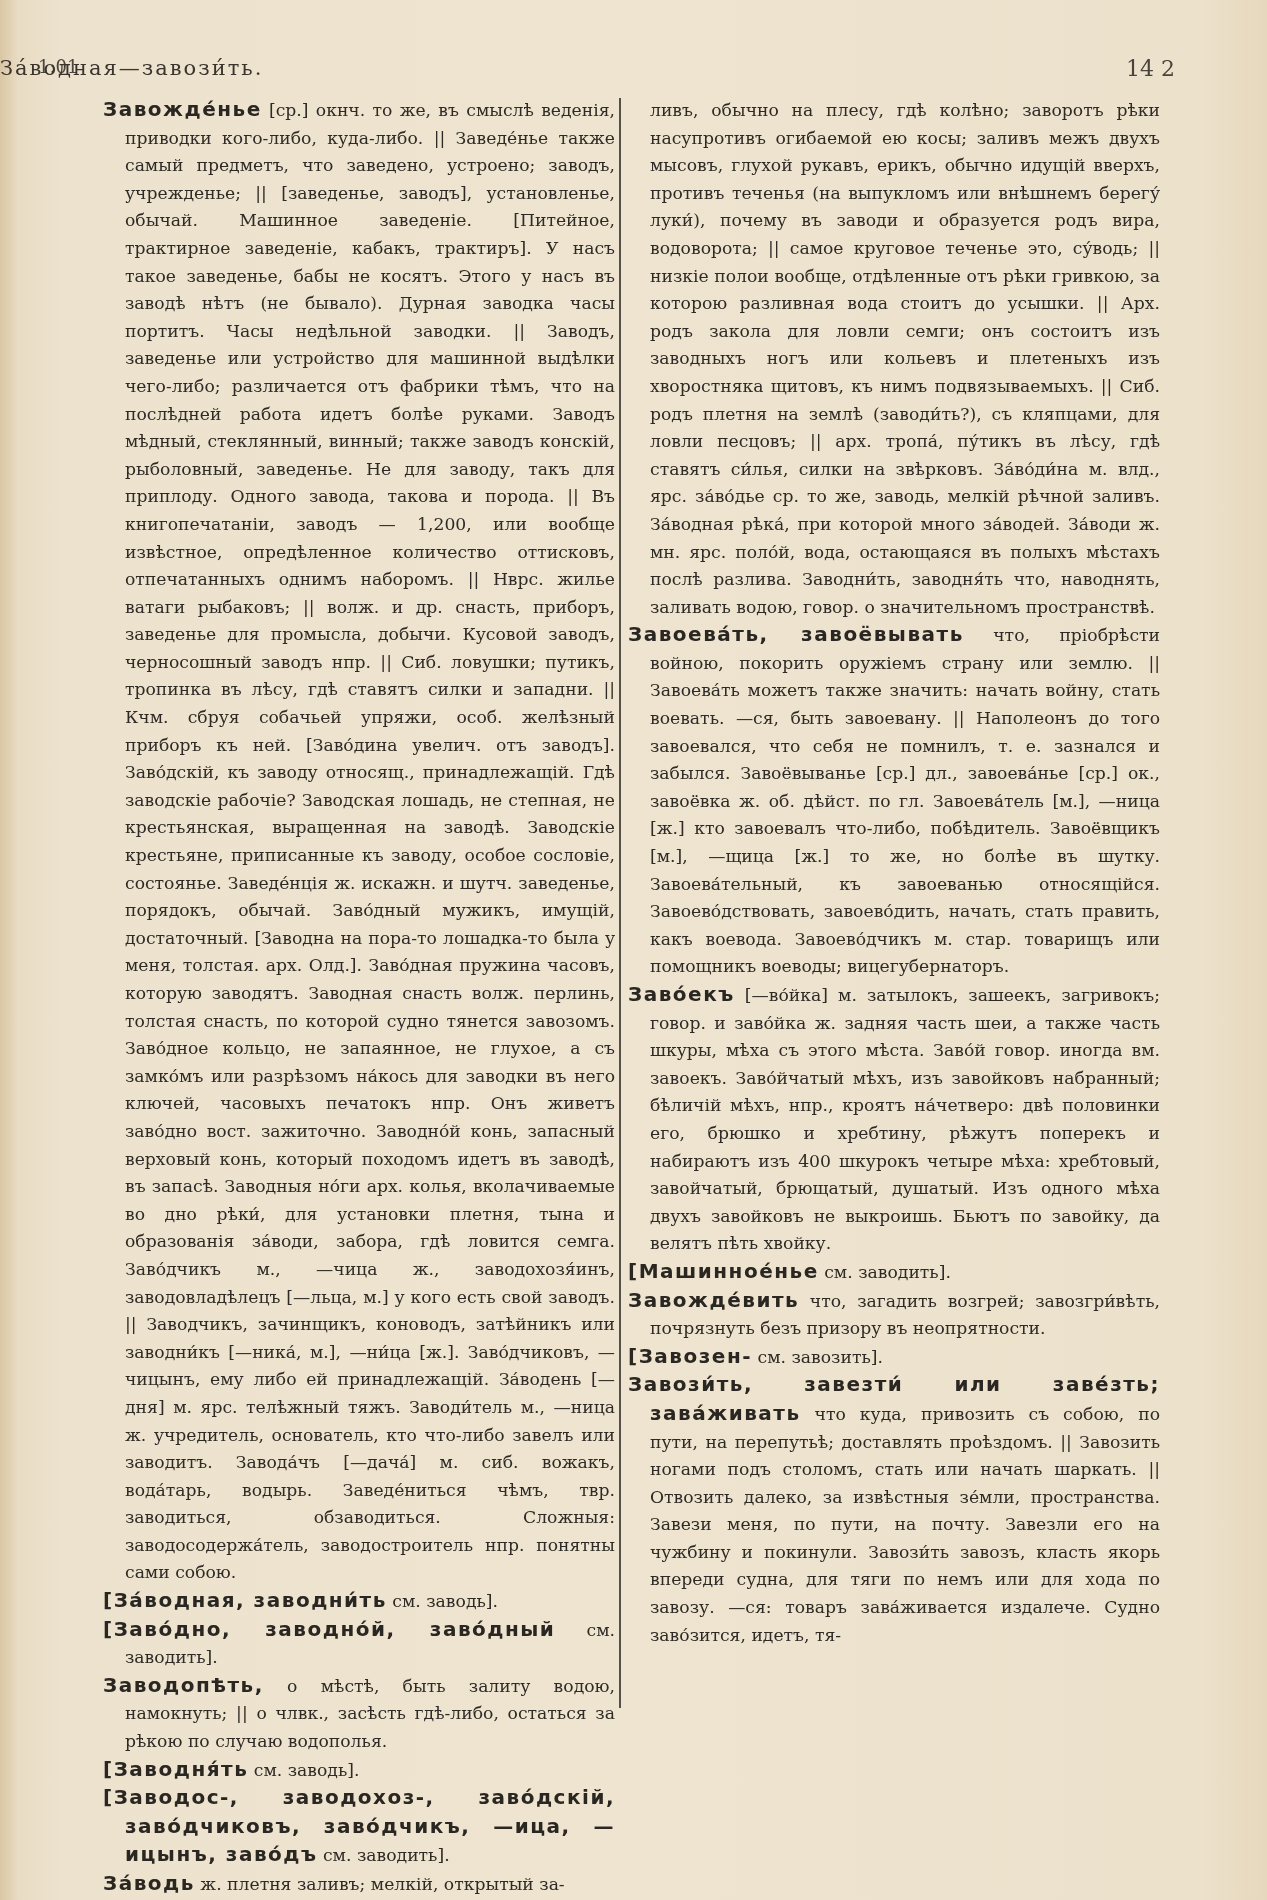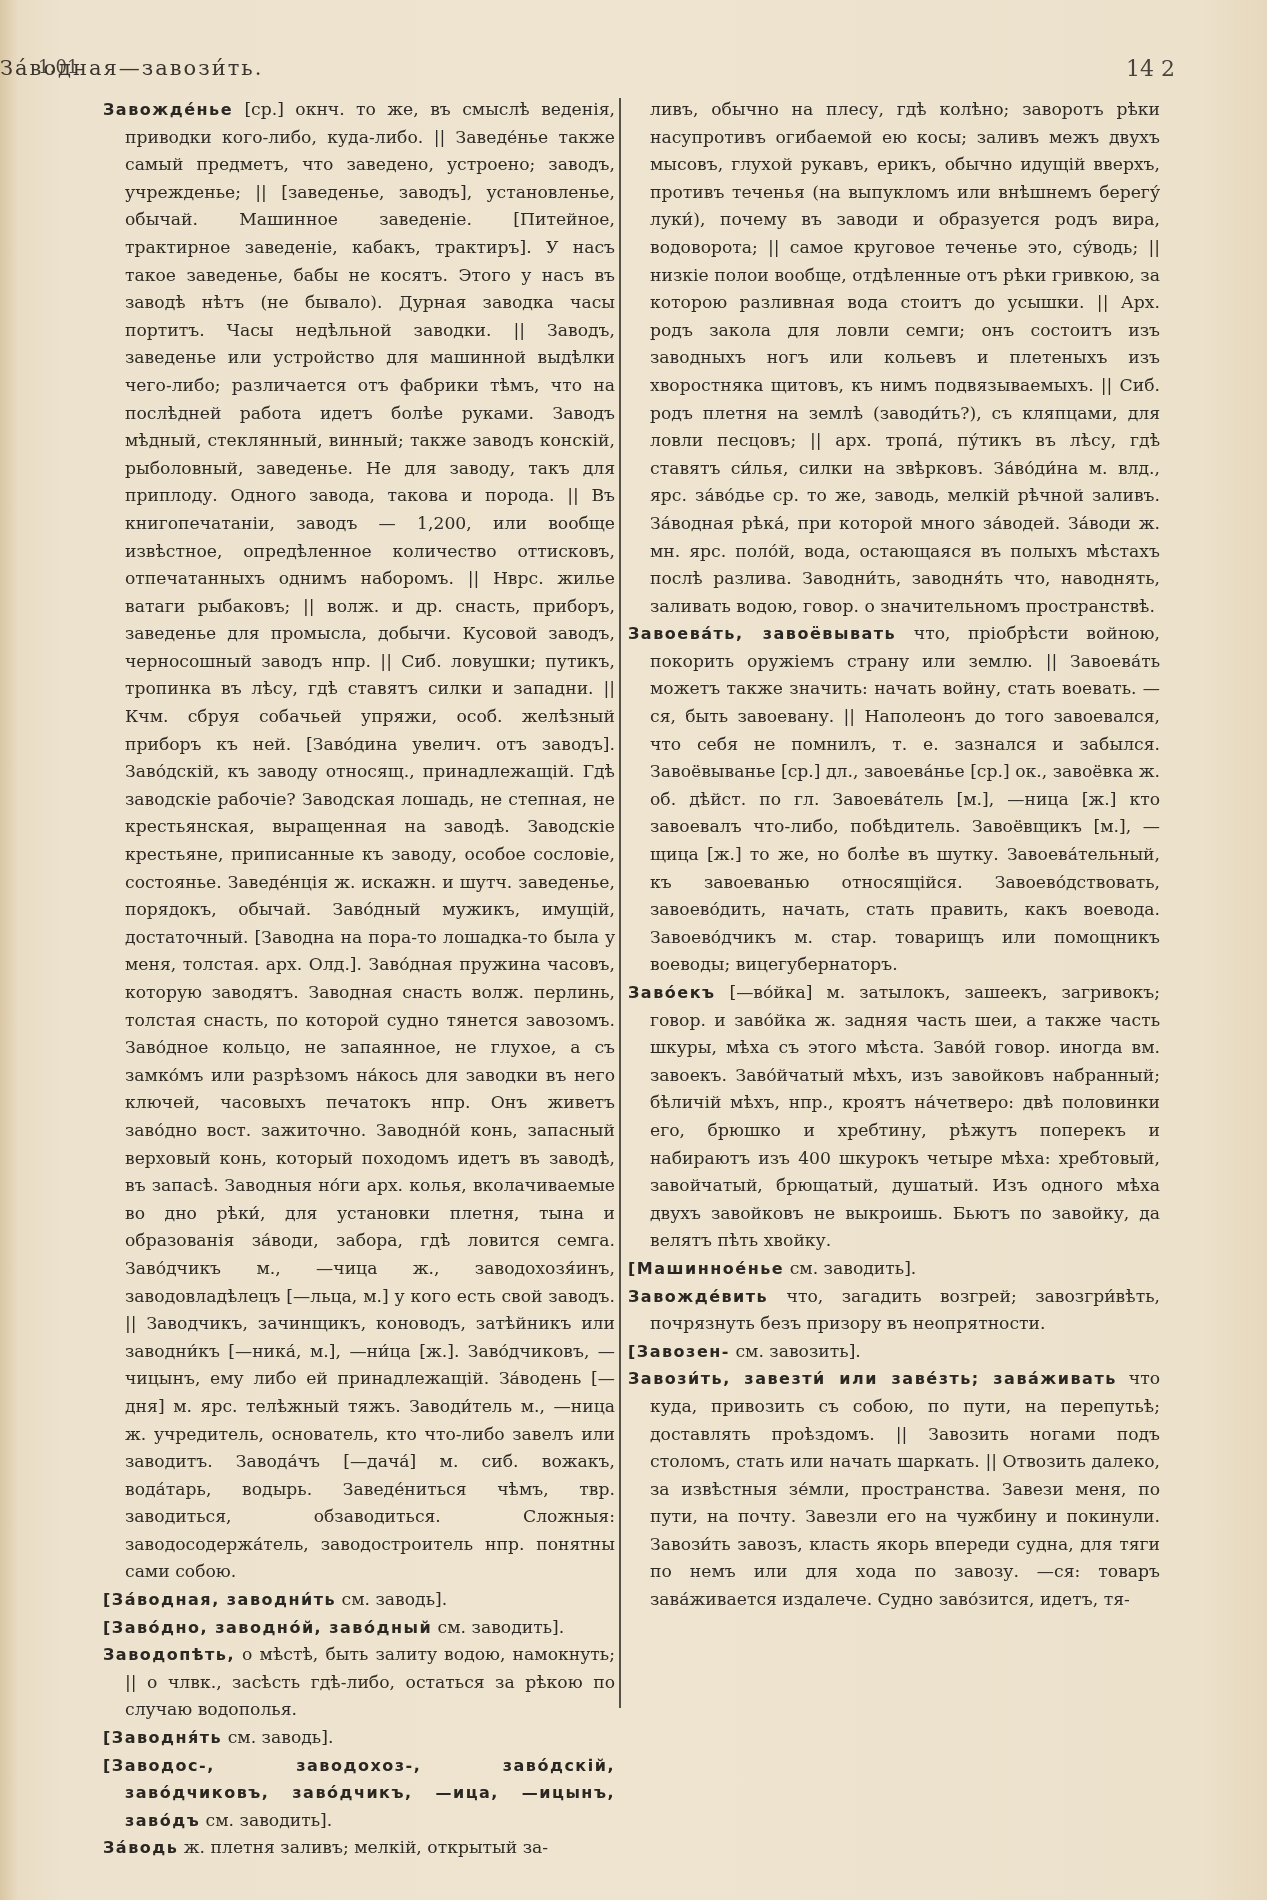--- a/index.html
+++ b/index.html
@@ -17,21 +17,21 @@
   .col {
     position:absolute; top:96px;
     font-size:17.2px; line-height:27.6px;
     text-align:justify;
   }
   .col-left { left:103px; width:512px; }
   .col-right { left:628px; width:532px; }
   .divider { position:absolute; left:619px; top:98px; width:1.5px; height:1610px; background:#55504a; }
   .entry { margin:0; text-indent:-22px; padding-left:22px; }
   .entry.cont { text-indent:0; padding-left:22px; }
-  .hw { font-family:"DejaVu Sans", "Liberation Sans", sans-serif; font-weight:bold; letter-spacing:1.5px; font-size:16px; color:#2a2621; }
+  .hw { font-family:"DejaVu Sans", "Liberation Sans", sans-serif; font-weight:bold; letter-spacing:1.5px; font-size:20px; color:#2a2621; }
 </style>
 </head>
 <body>
 
 <div class="header">
   <span class="pg-left">1:01</span>
   <span class="pg-title">За́водная—завози́ть.</span>
   <span class="pg-right">14 2</span>
 </div>
 

